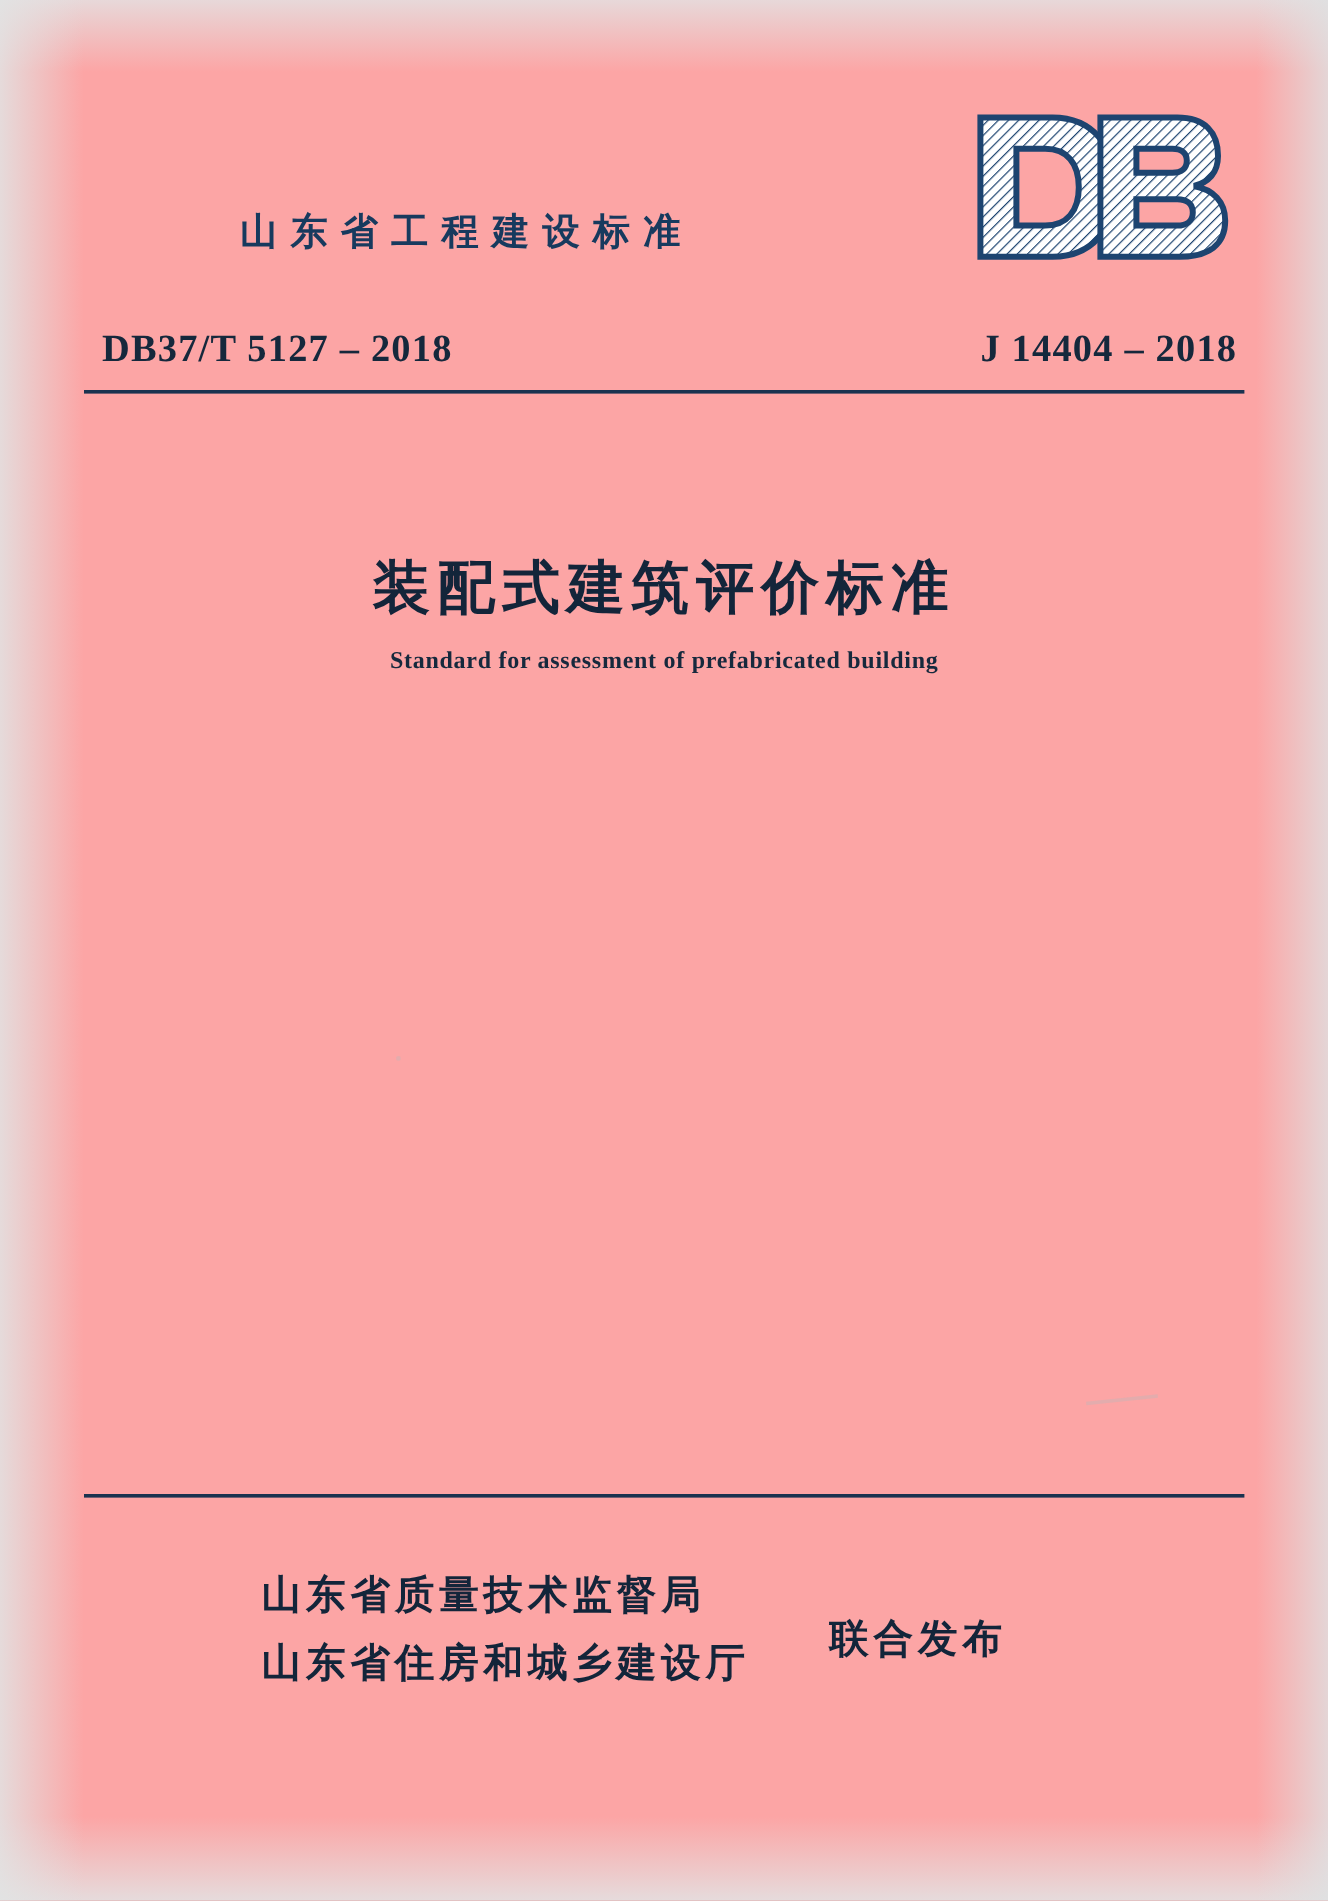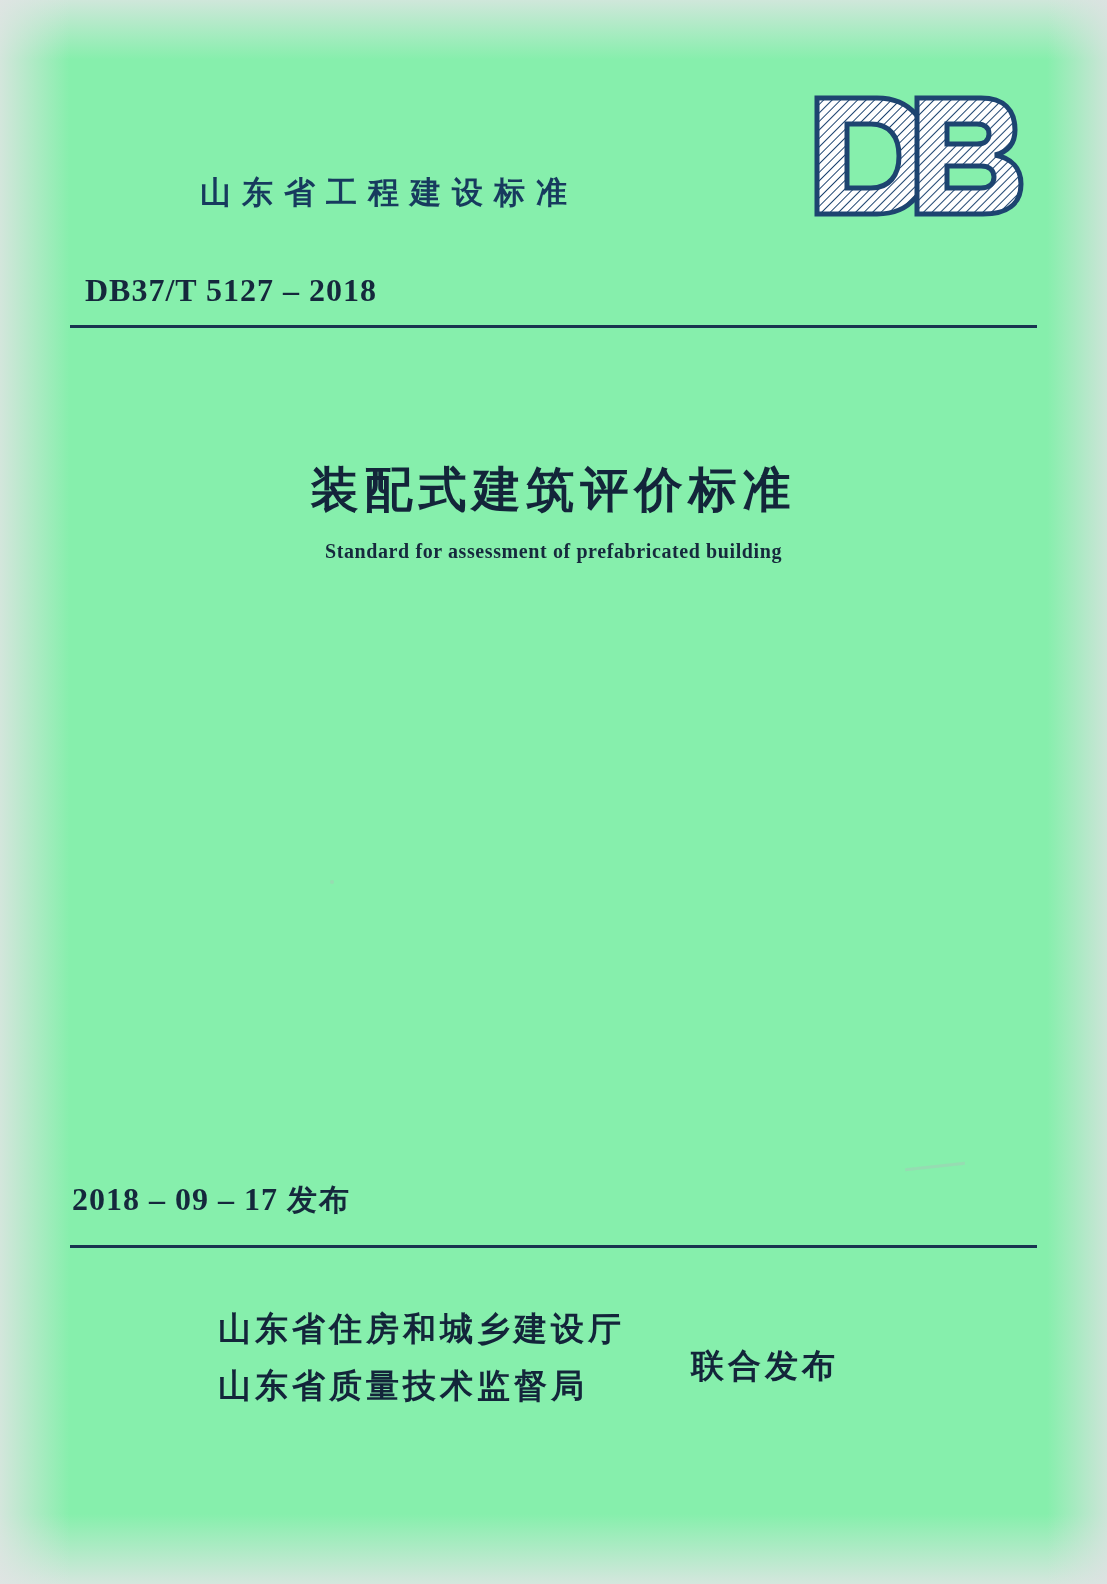--- a/index.html
+++ b/index.html
@@ -4,21 +4,21 @@
 <style>
   html, body {
     margin: 0;
     padding: 0;
     background: #b9bcbd;
   }
   .page {
     position: relative;
     width: 1107px;
     height: 1584px;
-    background: #86efac;
+    background: #fca5a5;
     overflow: hidden;
     font-family: "Liberation Serif", serif;
     color: #1a2a3a;
   }
   
   .paper-tint {
     position: absolute;
     inset: 0;
     background:
       linear-gradient(90deg, rgba(225,228,228,0.85) 0px, rgba(255,255,255,0) 70px),
@@ -226,38 +226,35 @@
           <path d="M118 8 H182 C205 8 216 20 216 40 C216 54 208 62 196 65
                    C212 68 222 78 222 94 C222 114 208 124 184 124 H118 Z
                    M148 34 V54 H178 C186 54 190 50 190 44 C190 38 186 34 178 34 Z
                    M148 76 V98 H182 C190 98 195 94 195 87 C195 80 190 76 182 76 Z" fill="url(#hatch)" stroke="#1d4470" stroke-width="5" fill-rule="evenodd"></path>
         </svg>
       </div>
     </div>
 
     <div class="num-row">
       <div class="std-no">DB37/T 5127 – 2018</div>
+      <div class="rec-no">J 14404 – 2018</div>
     </div>
 
     <div class="rule rule-top"></div>
 
     <div class="title-cn">装配式建筑评价标准</div>
     <div class="title-en">Standard for assessment of prefabricated building</div>
 
     <div class="date-row">
-      <div class="date-issue">
-        <span>2018 – 09 – 17</span>
-        <span class="cjk">发布</span>
-      </div>
     </div>
 
     <div class="rule rule-bottom"></div>
 
     <div class="publishers">
       <div class="pub-names">
+        <div>山东省质量技术监督局</div>
         <div>山东省住房和城乡建设厅</div>
-        <div>山东省质量技术监督局</div>
       </div>
       <div class="pub-joint">联合发布</div>
     </div>
 
   </div>
 </div>
 
 </body></html>

